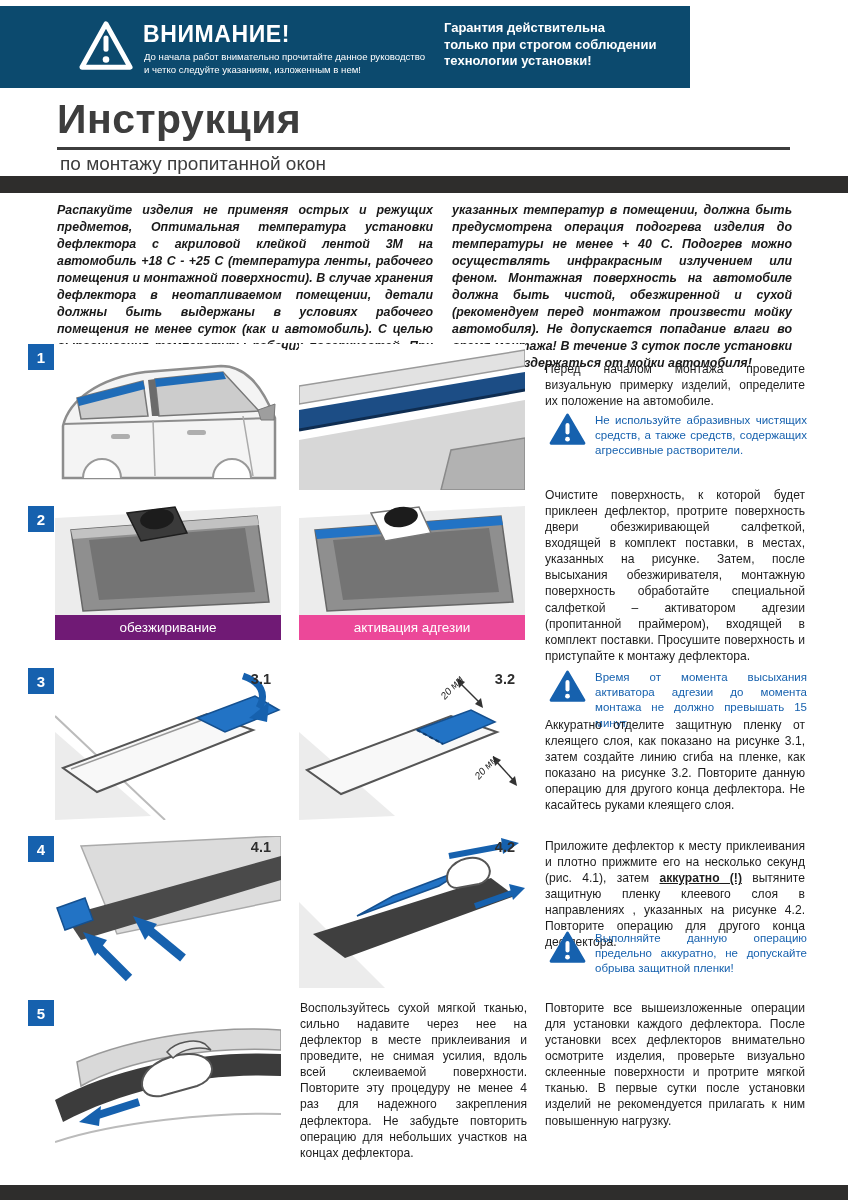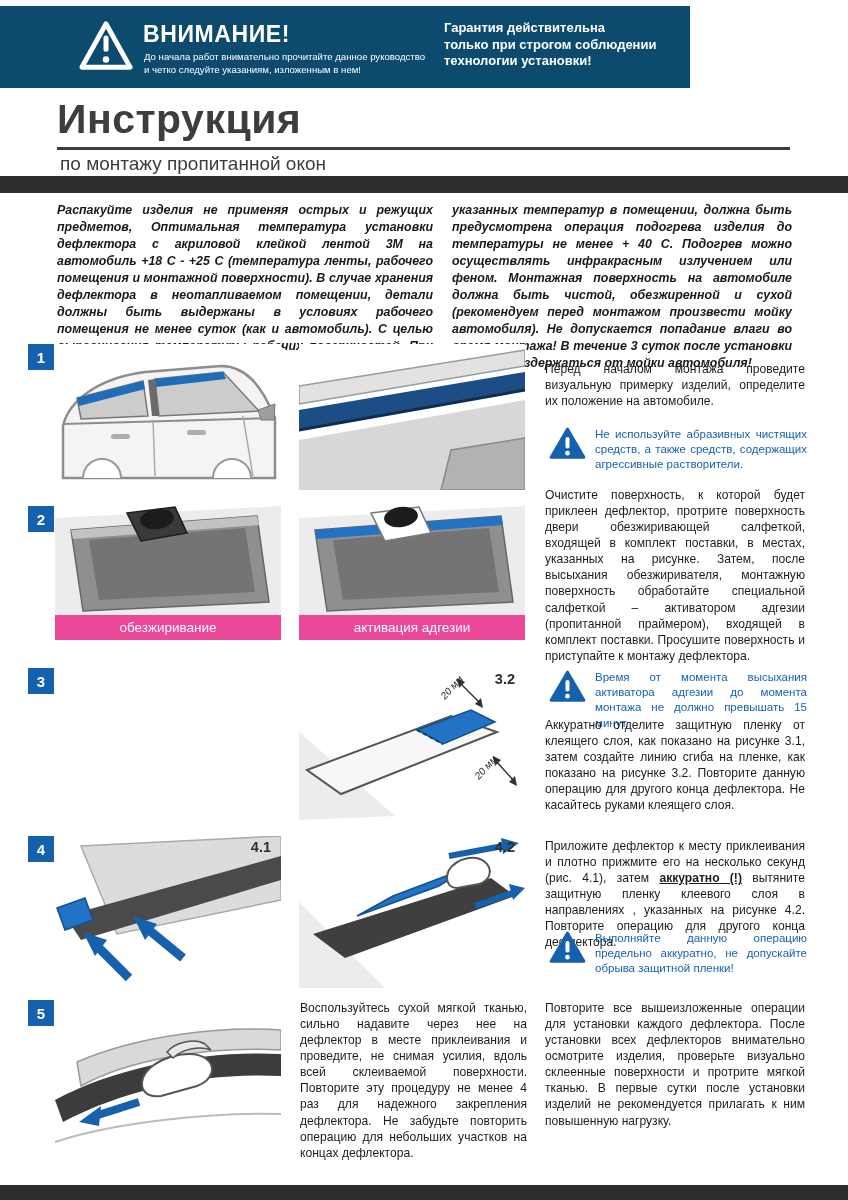--- a/index.html
+++ b/index.html
@@ -30,21 +30,21 @@
   .intro-left  { left:57px;  width:376px; }
   .intro-right { left:452px; width:340px; }
   
   .stepnum { position:absolute; left:28px; width:26px; height:26px; background:#1661ae; color:#fff;
              font-size:15px; font-weight:bold; display:flex; align-items:center; justify-content:center; }
   .fig { position:absolute; background:#fff; }
   .fig svg { display:block; width:100%; }
   .figlabel { position:absolute; top:3px; right:10px; font-size:14.5px; font-weight:bold; color:#2e2e2e; }
   .caption { position:absolute; left:0; right:0; bottom:0; height:25px; color:#fff; font-size:13.5px;
              display:flex; align-items:center; justify-content:center; }
-  .caption-dark { background:#ec4899; }
+  .caption-dark { background:#701a75; }
   .caption-blue { background:#ec4899; }
   .coltext { position:absolute; left:545px; width:260px; font-size:12.1px; line-height:1.33;
              text-align:justify; color:#1c1c1c; }
   .midtext { position:absolute; left:300px; width:227px; font-size:12.1px; line-height:1.33;
              text-align:justify; color:#1c1c1c; }
   .em-underline { font-weight:bold; text-decoration:underline; }
   .warnrow { position:absolute; left:549px; width:258px; display:flex; gap:9px; align-items:flex-start; }
   .warn-tri { width:37px; height:33px; flex:0 0 37px; }
   .warn-text { flex:1; font-size:11.5px; line-height:1.32; color:#1661ae; text-align:justify; }
 </style>
@@ -97,21 +97,21 @@
   <div class="fig" style="left:299px; top:344px; width:226px; height:146px">
     <svg viewBox="0 0 226 146">
       <polygon points="0,42 226,6 226,22 0,60" fill="#e2e2e2" stroke="#9a9a9a" stroke-width="1.5"></polygon>
       <polygon points="0,66 226,28 226,46 0,86" fill="#1c4d85"></polygon>
       <line x1="0" y1="86" x2="226" y2="46" stroke="#0f2d51" stroke-width="3"></line>
       <polygon points="0,96 226,56 226,146 0,146" fill="#d7d7d7"></polygon>
       <polygon points="142,146 152,106 226,94 226,146" fill="#b2b2b2" stroke="#8a8a8a" stroke-width="1.5"></polygon>
     </svg>
   </div>
   <div class="coltext" style="top:361px">Перед началом монтажа проведите визуальную примерку изделий, определите их положение на автомобиле.</div>
-  <div class="warnrow" style="top:427px">
+  <div class="warnrow" style="top:413px">
     <svg class="warn-tri" viewBox="0 0 40 36">
       <path d="M20,2 L38,33 L2,33 Z" fill="#1661ae" stroke="#1661ae" stroke-width="3" stroke-linejoin="round"></path>
       <rect x="17.8" y="11" width="4.4" height="12.5" rx="2.2" fill="#ffffff"></rect>
       <circle cx="20" cy="28.6" r="2.6" fill="#ffffff"></circle>
     </svg>
     <div class="warn-text">Не используйте абразивных чистящих средств, а также средств, содержащих агрессивные растворители.</div>
   </div>
 
   <div class="stepnum" style="top:506px">2</div>
   <div class="fig" style="left:55px; top:506px; width:226px; height:134px">
@@ -132,20 +132,32 @@
       <polygon points="34,34 190,22 200,86 44,94" fill="#747474"></polygon>
       <polygon points="16,24 202,10 204,19 18,33" fill="#2273c5"></polygon>
       <polygon points="72,7 120,1 132,27 86,35" fill="#ffffff" stroke="#777777" stroke-width="1.5"></polygon>
       <ellipse cx="102" cy="11" rx="17" ry="10" fill="#1c1c1c" transform="rotate(-8 102 11)"></ellipse>
     </svg>
     <div class="caption caption-blue">активация адгезии</div>
   </div>
   <div class="coltext" style="top:487px">Очистите поверхность, к которой будет приклеен дефлектор, протрите поверхность двери обезжиривающей салфеткой, входящей в комплект поставки, в местах, указанных на рисунке. Затем, после высыхания обезжиривателя,  монтажную поверхность обработайте специальной салфеткой – активатором адгезии (пропитанной праймером), входящей в комплект поставки. Просушите поверхность и приступайте к монтажу дефлектора.</div>
 
   <div class="stepnum" style="top:668px">3</div>
+  <div class="fig" style="left:55px; top:668px; width:226px; height:152px">
+    <svg viewBox="0 0 226 152">
+      <path d="M0,64 L96,148 L0,152 Z" fill="#ececec"></path>
+      <path d="M0,48 L110,152" stroke="#bbbbbb" stroke-width="2" fill="none"></path>
+      <polygon points="8,100 152,46 198,62 42,124" fill="#f8f8f8" stroke="#555555" stroke-width="2"></polygon>
+      <line x1="16" y1="101" x2="158" y2="48" stroke="#999999" stroke-width="1.5"></line>
+      <polygon points="142,50 200,28 224,42 170,64" fill="#2273c5" stroke="#15508f" stroke-width="1.5"></polygon>
+      <path d="M188,8 C206,14 212,26 204,40" fill="none" stroke="#1661ae" stroke-width="7"></path>
+      <polygon points="194,50 214,34 212,54" fill="#1661ae"></polygon>
+    </svg>
+    <div class="figlabel">3.1</div>
+  </div>
   <div class="fig" style="left:299px; top:668px; width:226px; height:152px">
     <svg viewBox="0 0 226 152">
       <path d="M0,64 L96,148 L0,152 Z" fill="#ececec"></path>
       <polygon points="8,102 152,48 198,64 42,126" fill="#f8f8f8" stroke="#555555" stroke-width="2"></polygon>
       <polygon points="118,62 172,42 196,54 144,76" fill="#2273c5" stroke="#15508f" stroke-width="1.5"></polygon>
       <line x1="118" y1="62" x2="144" y2="76" stroke="#0f3b6b" stroke-width="2" stroke-dasharray="4 3"></line>
       <line x1="160" y1="14" x2="182" y2="36" stroke="#333333" stroke-width="1.5"></line>
       <polygon points="158,10 166,14 160,20" fill="#333333"></polygon>
       <polygon points="184,40 176,36 182,30" fill="#333333"></polygon>
       <text x="146" y="32" font-size="10" font-style="italic" fill="#222222" transform="rotate(-48 146 32)">20 мм</text>

